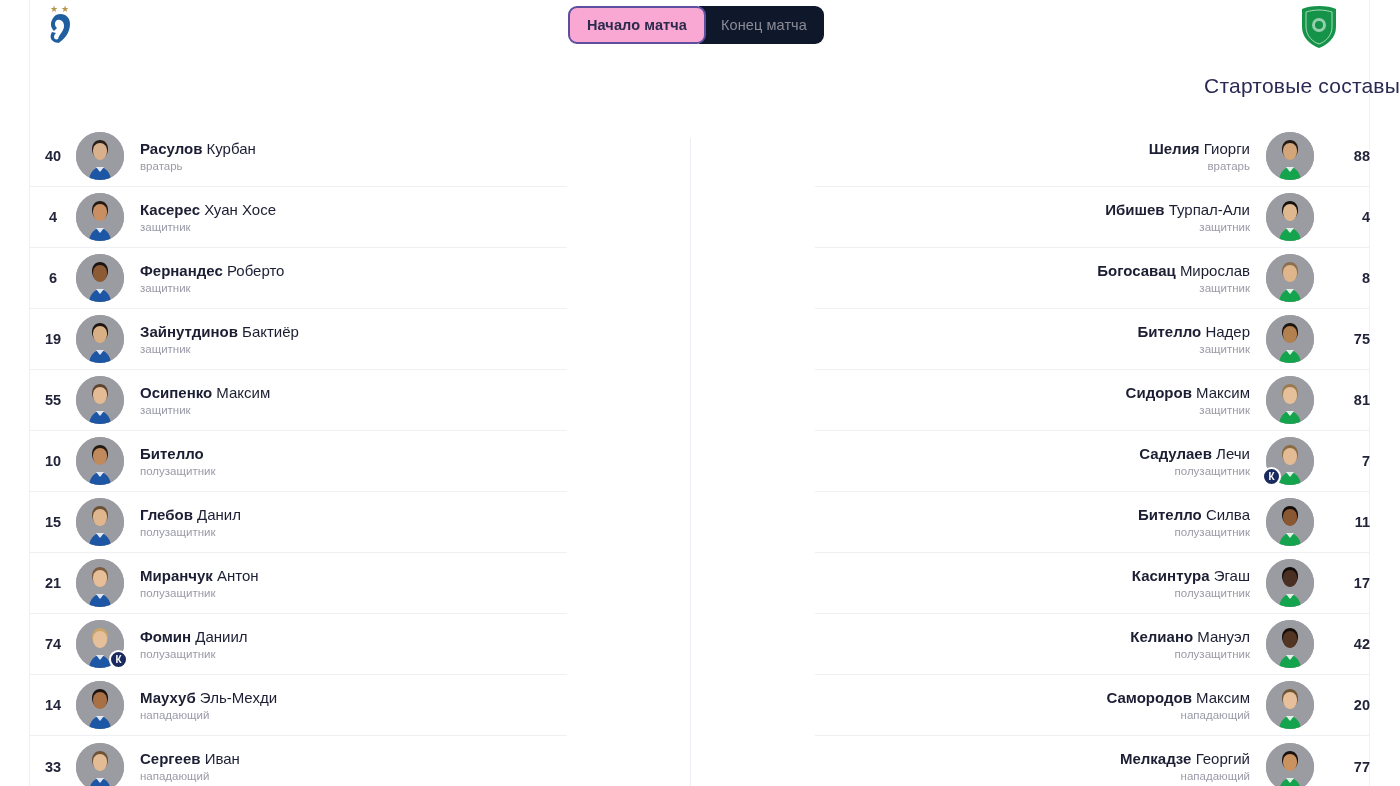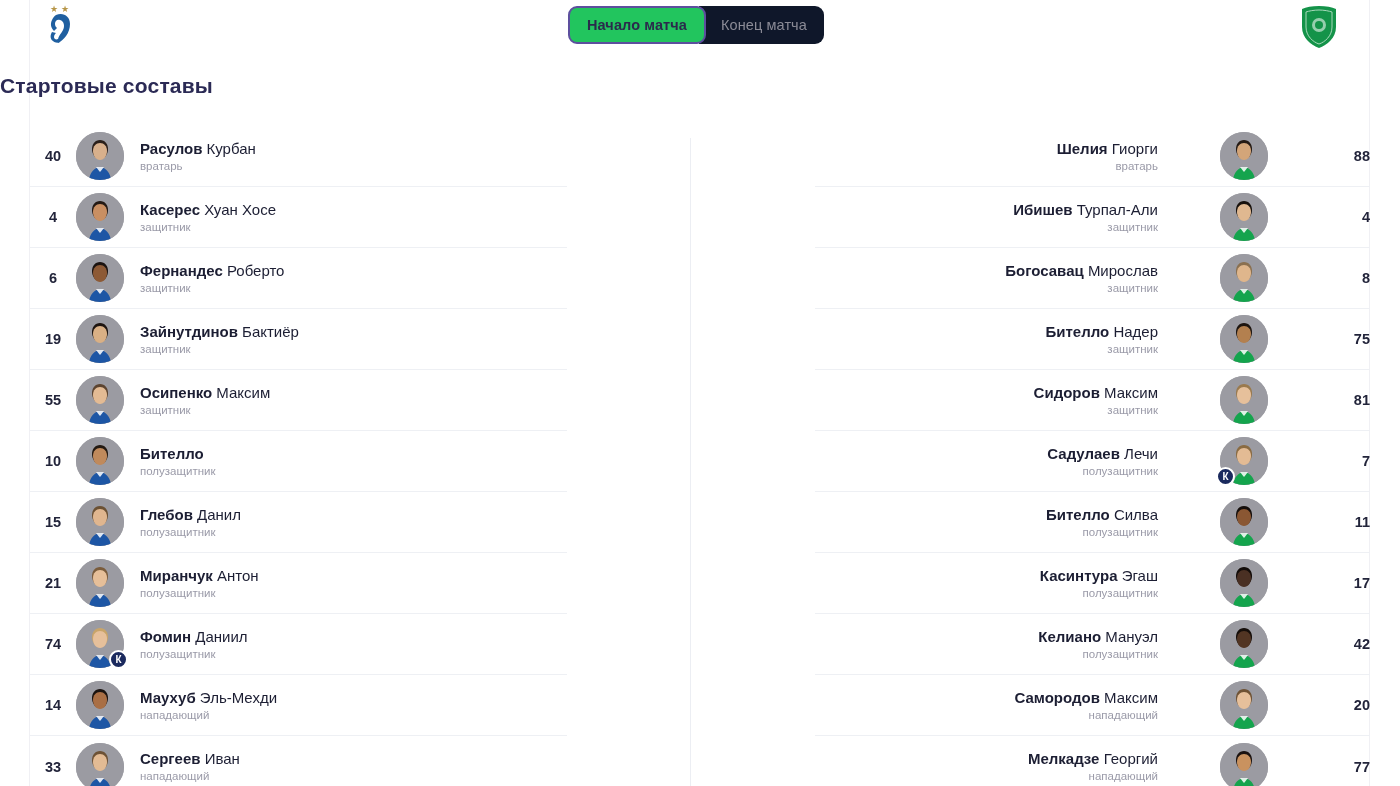--- a/index.html
+++ b/index.html
@@ -26,35 +26,35 @@
     display: flex; align-items: stretch;
     border-radius: 9px;
   }
   .tab {
     font-size: 14.5px; font-weight: bold;
     padding: 0 17px; height: 38px;
     display: flex; align-items: center; justify-content: center;
     white-space: nowrap; cursor: pointer; letter-spacing: .1px;
   }
   .tab.active {
-    background: #22c55e; color: #2b2a4c;
+    background: #f9a8d4; color: #2b2a4c;
     border: 2px solid #5d4f9e; border-radius: 9px;
     position: relative; z-index: 2;
   }
   .tab.inactive {
     background: #0f172a; color: #8b8b96;
     border-radius: 0 9px 9px 0;
     margin-left: -7px; padding-left: 22px;
     position: relative; z-index: 1; font-weight: normal;
   }
 
   
   .title {
     position: absolute; left: 0; top: 74px; width: 1400px;
-    text-align: left; font-size: 21px; font-weight: bold;
+    text-align: right; font-size: 21px; font-weight: normal;
     color: #2b2a55; letter-spacing: .2px;
   }
 
   
   .divider { position: absolute; left: 690px; top: 138px; width: 1px; height: 648px; background: #eceef3; }
 
   
   .roster { position: absolute; top: 126px; }
   .roster-left  { left: 30px;  width: 537px; }
   .roster-right { left: 815px; width: 555px; }
@@ -91,21 +91,21 @@
   .capt.right-side { left: -4px; }
   .capt.left-side  { right: -4px; }
 
   .names { padding-left: 16px; flex: 1 1 auto; min-width: 0; }
   .pname { font-size: 15px; color: #1c1e33; line-height: 1.15; white-space: nowrap; }
   .pname .last { font-weight: bold; }
   .pname .first { font-weight: normal; }
   .ppos { font-size: 11.5px; color: #9a9aa8; margin-top: 3px; line-height: 1.1; }
 
   
-  .roster-right .row { justify-content: flex-end; gap: 46px; }
+  .roster-right .row { justify-content: flex-end; }
   .roster-right .names { padding-left: 0; padding-right: 16px; text-align: right; }
   .roster-right .num { flex: 0 0 56px; width: 56px; text-align: right; }
 </style>
 </head>
 <body>
 
 <div class="page">
 
   <div class="edge-left"></div>
   <div class="edge-right"></div>

